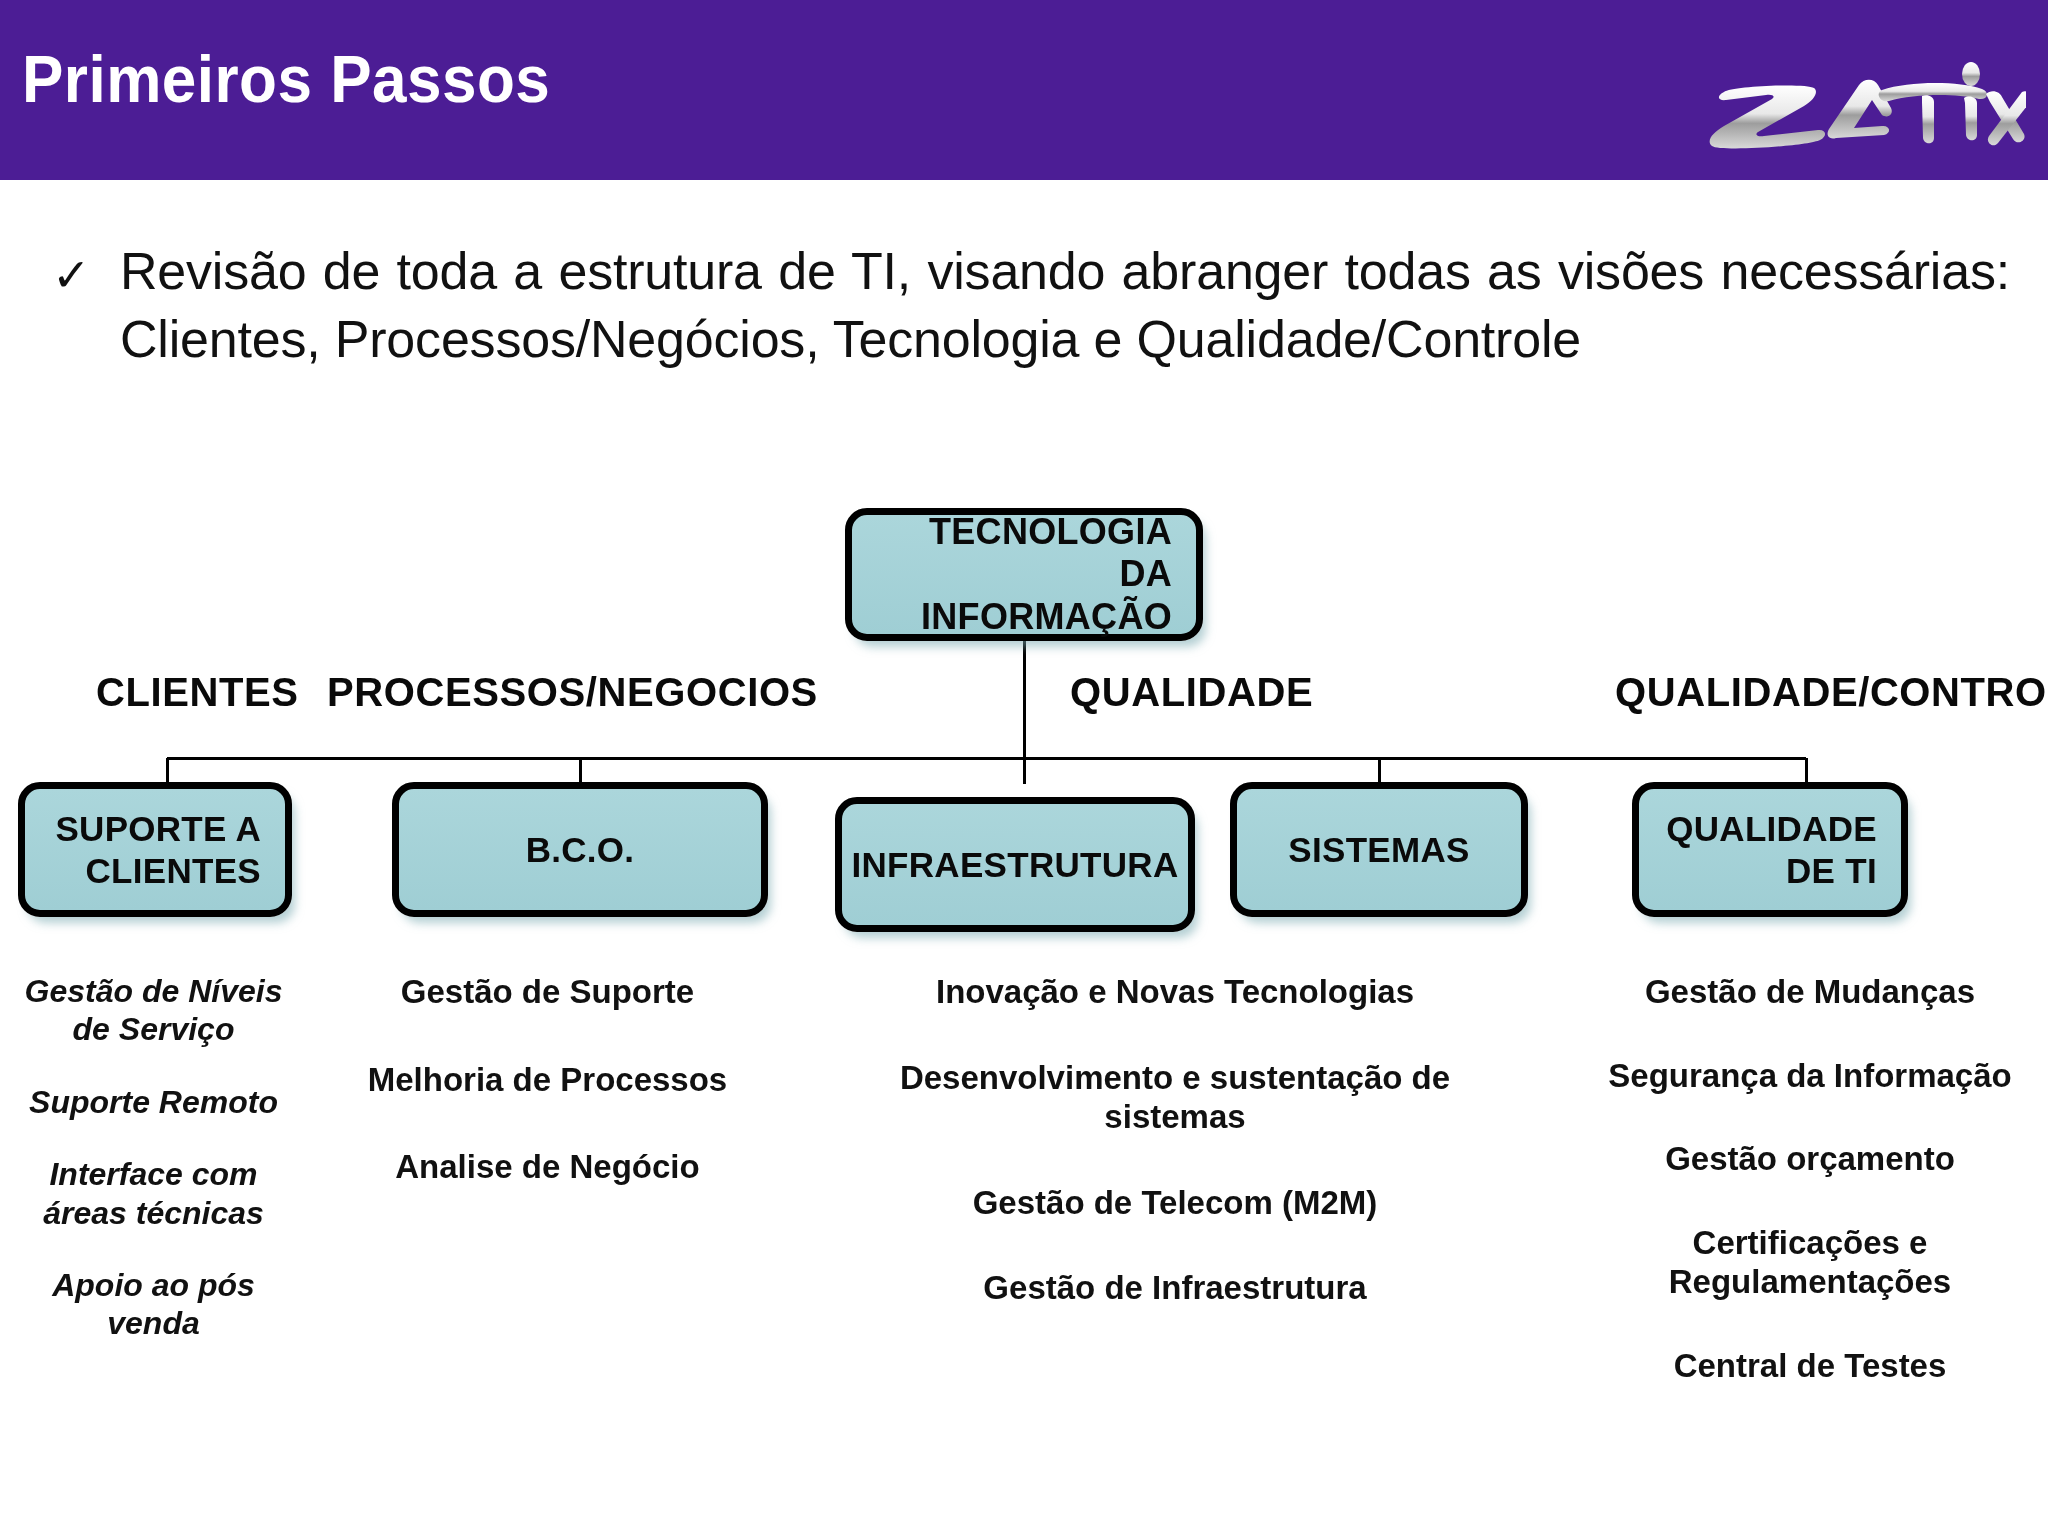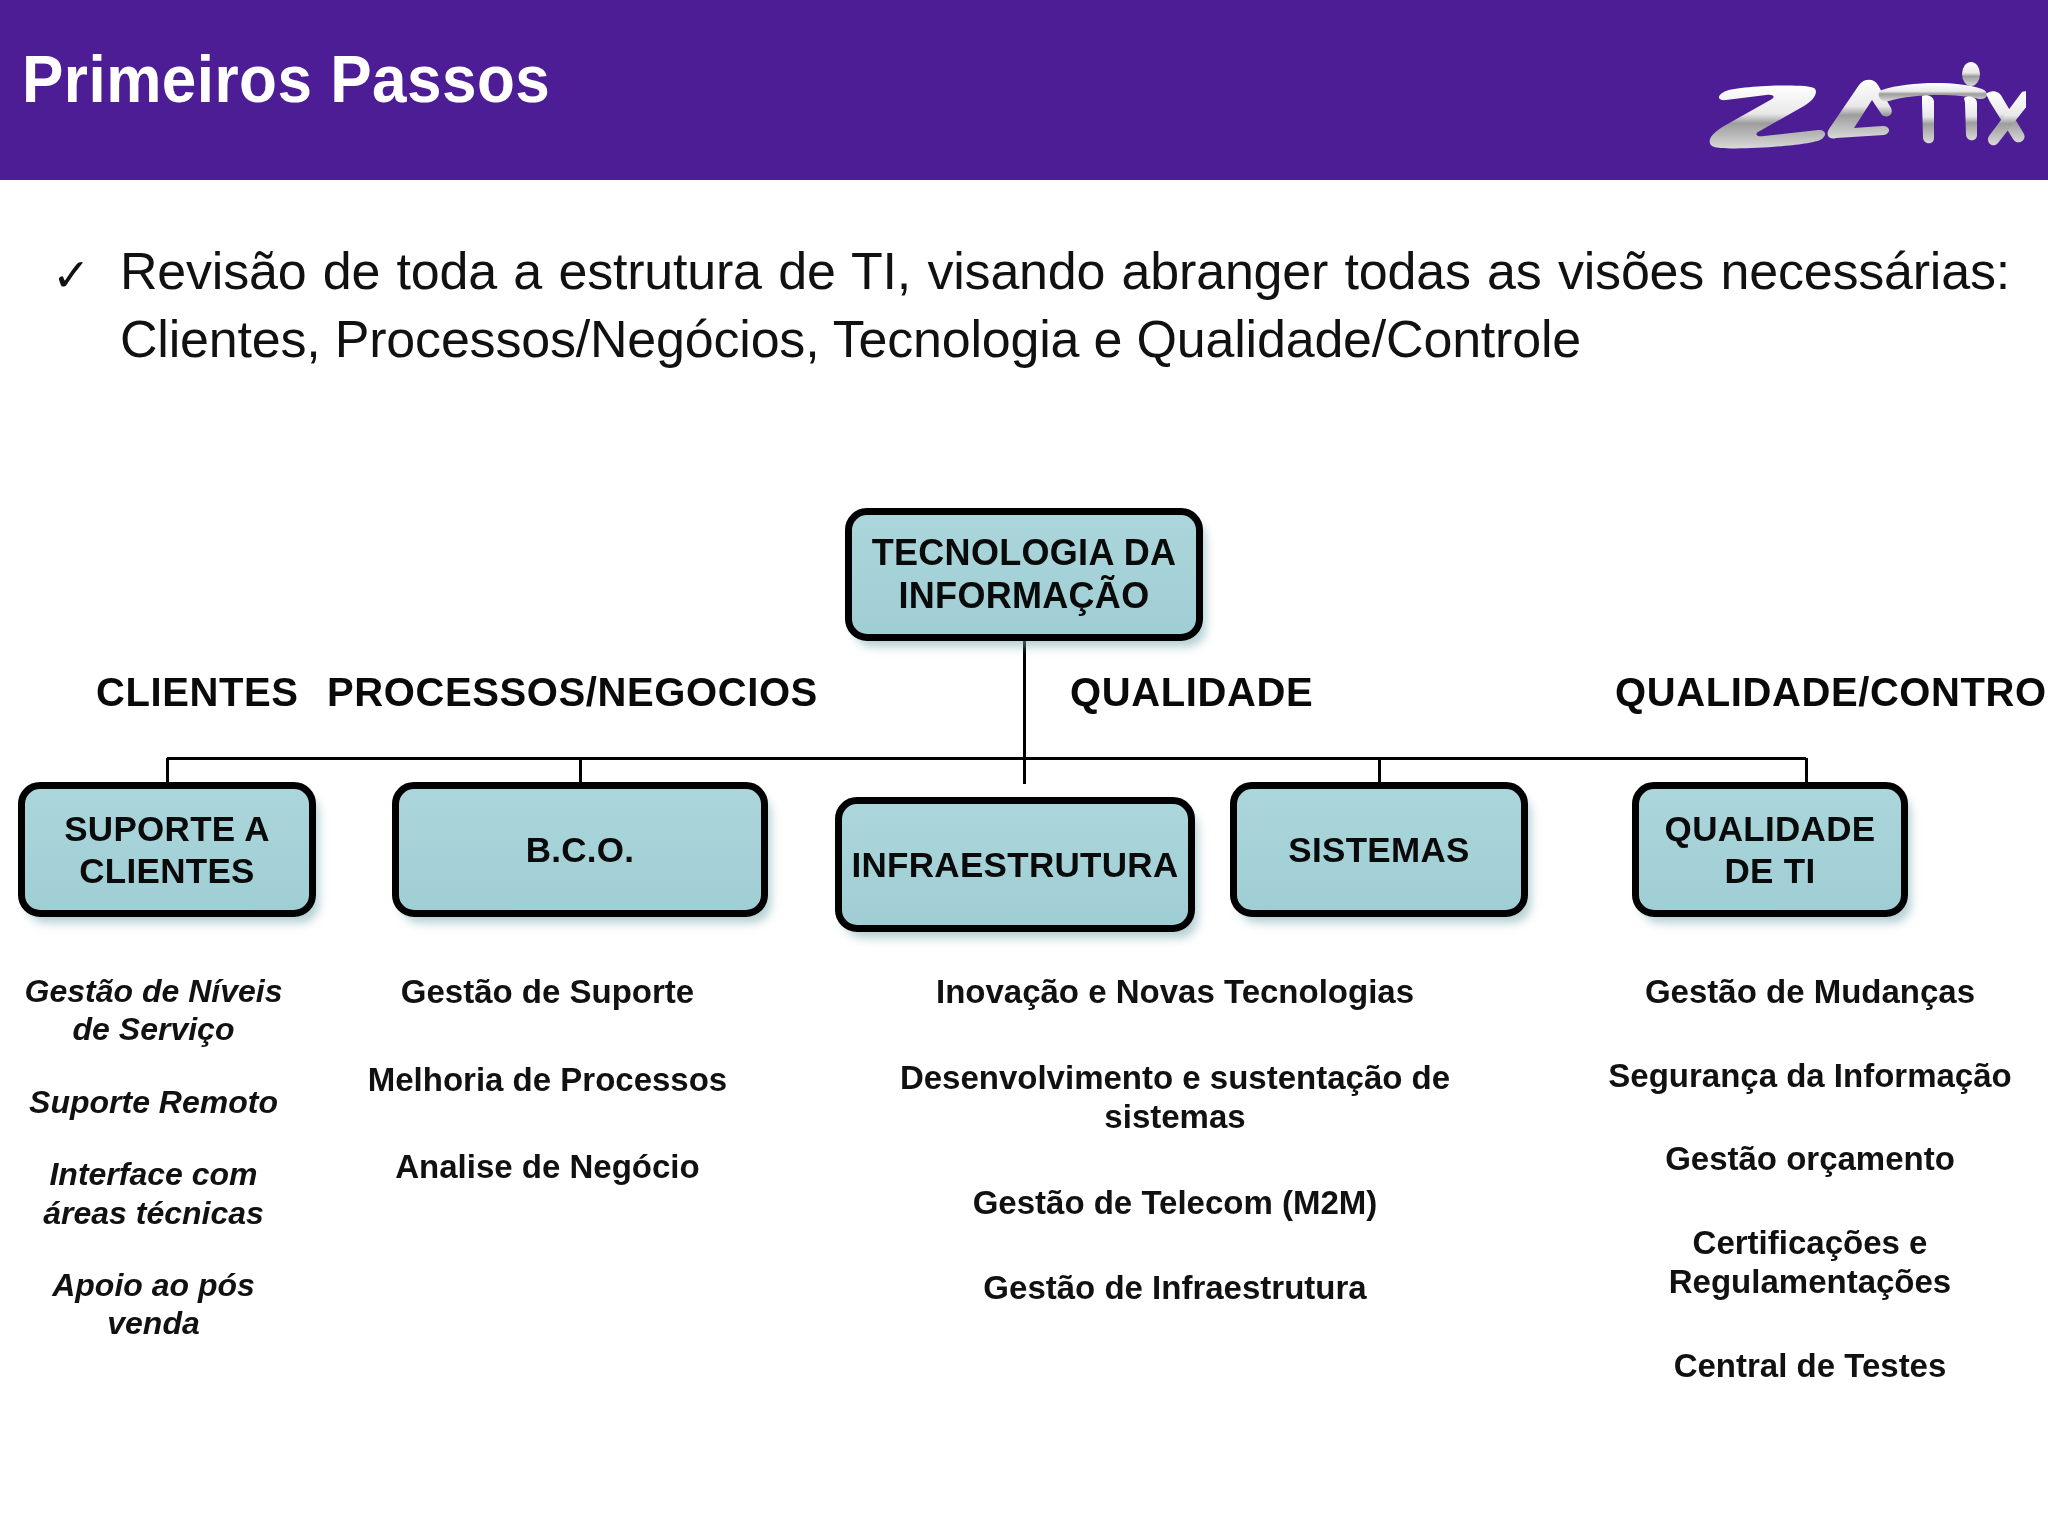--- a/index.html
+++ b/index.html
@@ -102,27 +102,28 @@
     text-align: center;
     pointer-events: auto;
   }
   .node-label {
     font-family: "Liberation Sans Narrow", "Liberation Sans", sans-serif;
     font-weight: bold;
     color: #0a0a0a;
     font-size: 35px;
     line-height: 1.18;
     letter-spacing: 0.3px;
-    padding: 0 10px;
+    padding: 0 24px;
+    text-align: right;
   }
 
   #node-root { left: 845px; top: 508px; width: 358px; height: 133px; }
   #node-root .node-label { font-size: 36px; }
 
-  #node-suporte      { left: 18px;   top: 782px; width: 298px; height: 135px; }
+  #node-suporte      { left: 18px;   top: 782px; width: 274px; height: 135px; }
   #node-bco          { left: 392px;  top: 782px; width: 376px; height: 135px; }
   #node-infra        { left: 835px;  top: 782px; width: 360px; height: 135px; margin-top: 15px; }
   #node-sistemas     { left: 1230px; top: 782px; width: 298px; height: 135px; }
   #node-qualidade    { left: 1632px; top: 782px; width: 276px; height: 135px; }
 
   
   .col-header {
     position: absolute;
     font-family: "Liberation Sans Narrow", "Liberation Sans", sans-serif;
     font-weight: bold;

